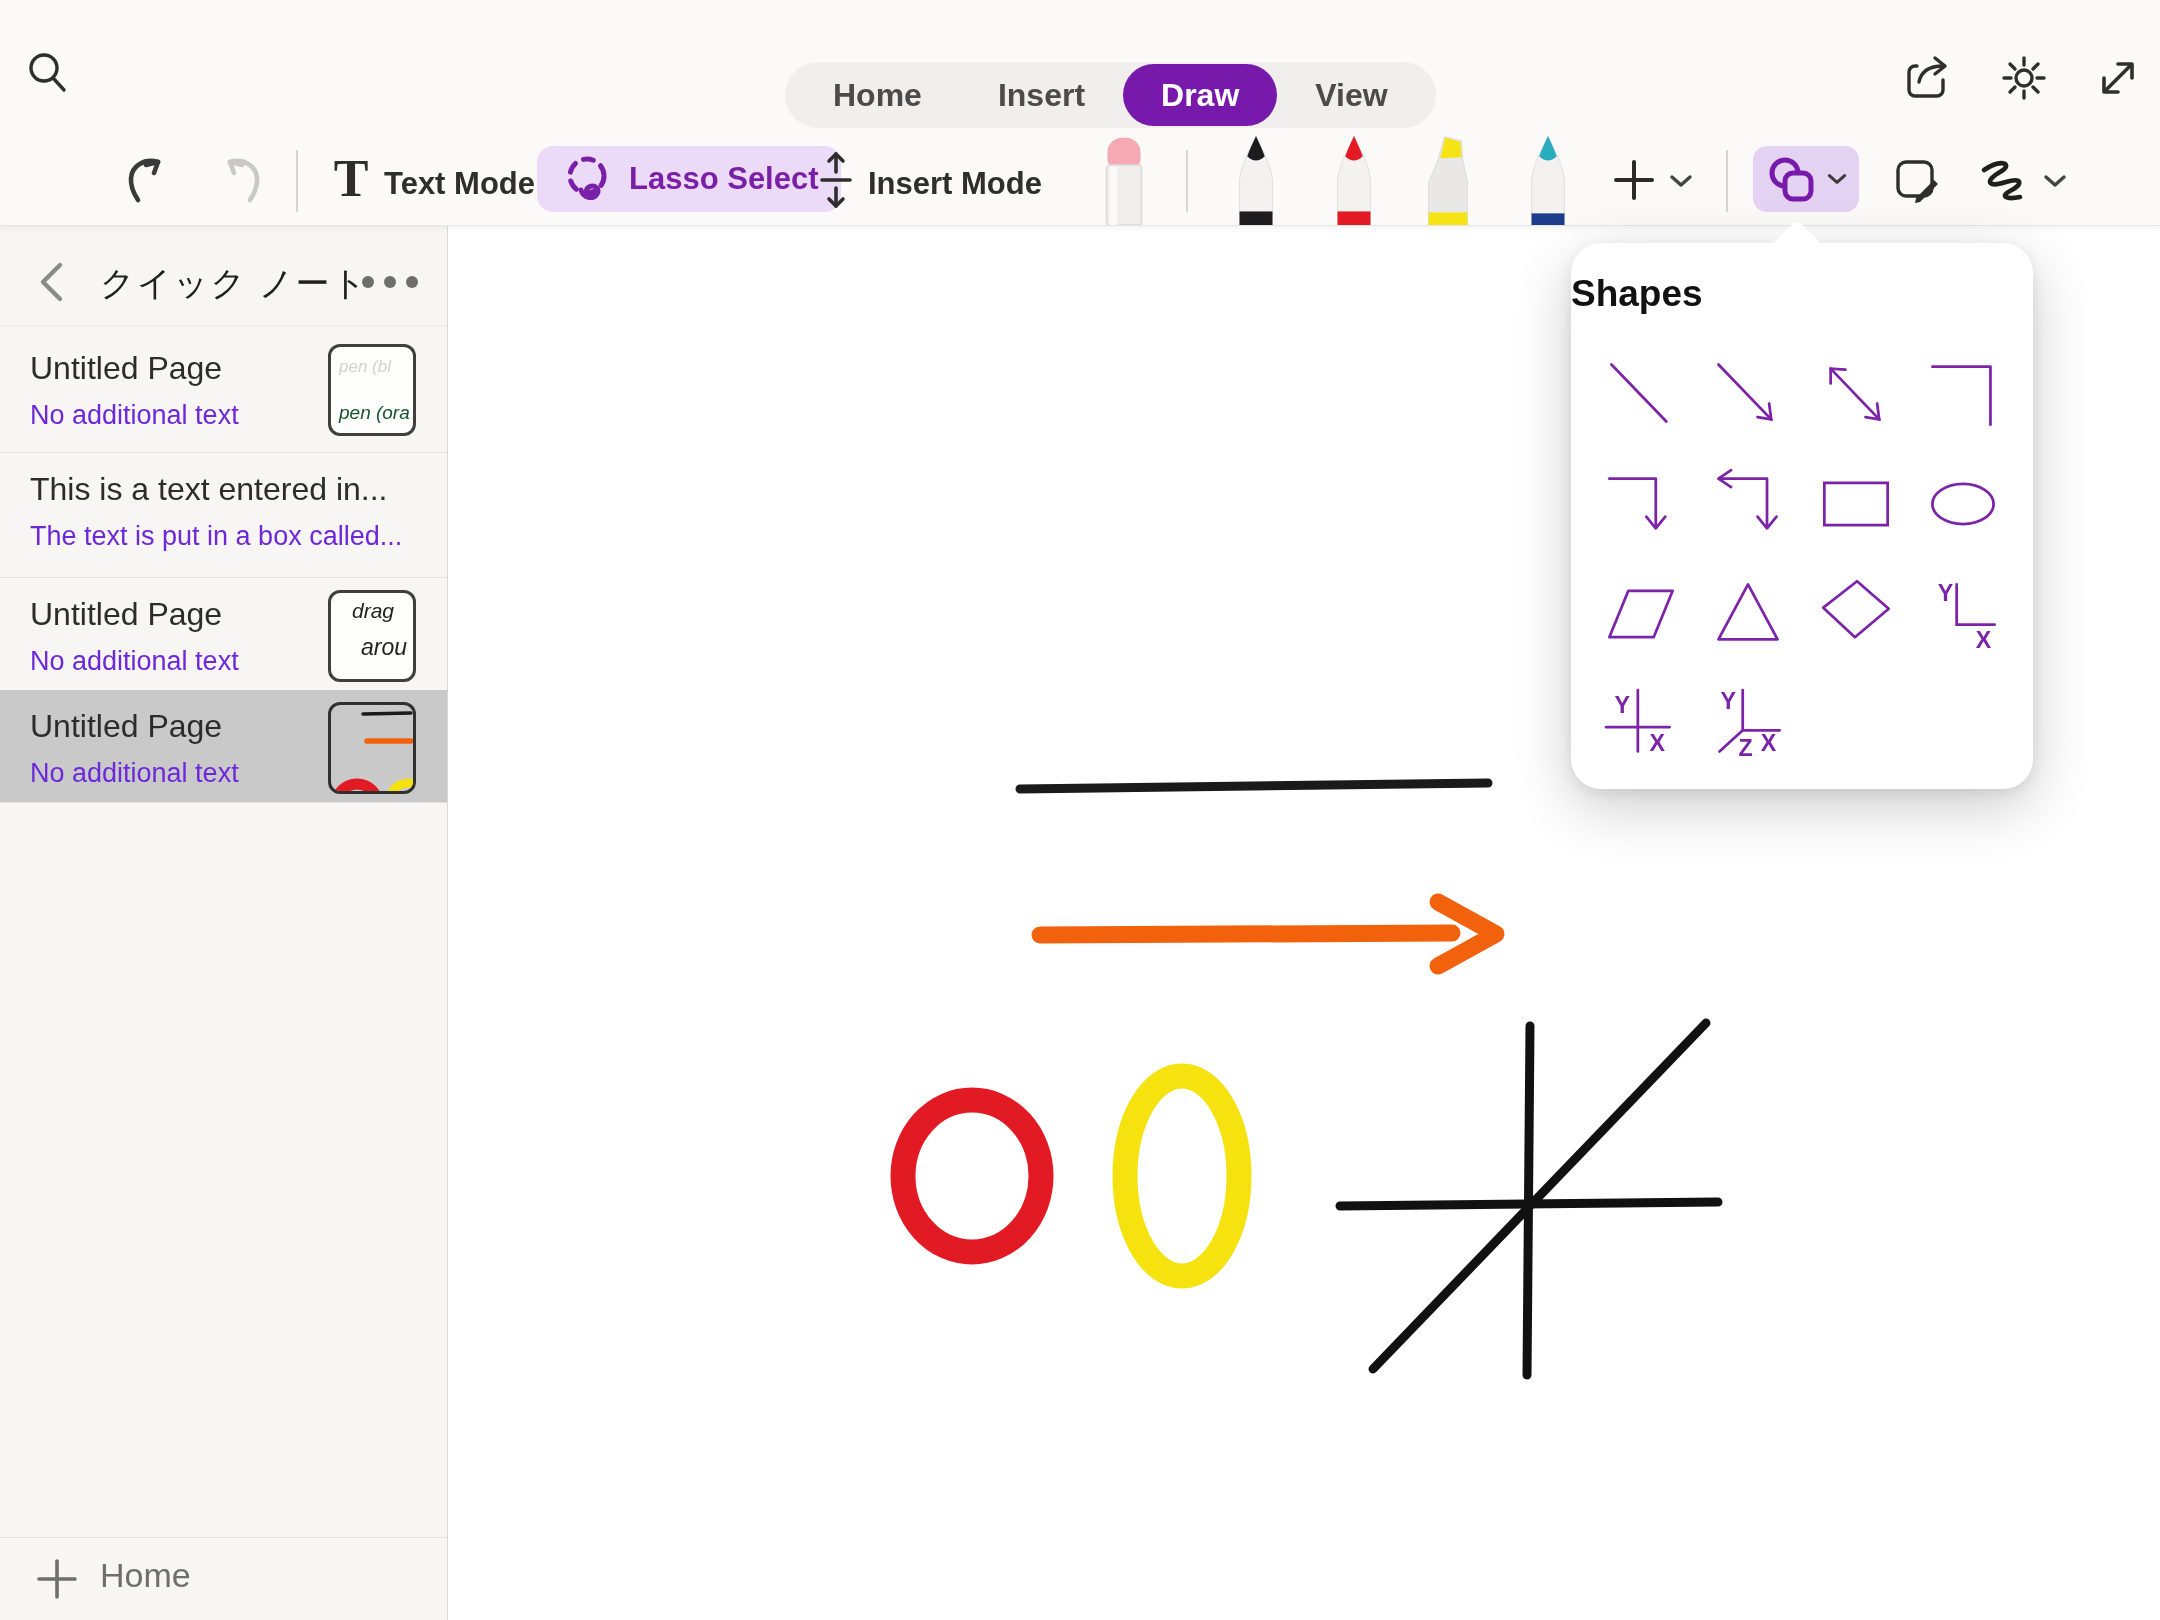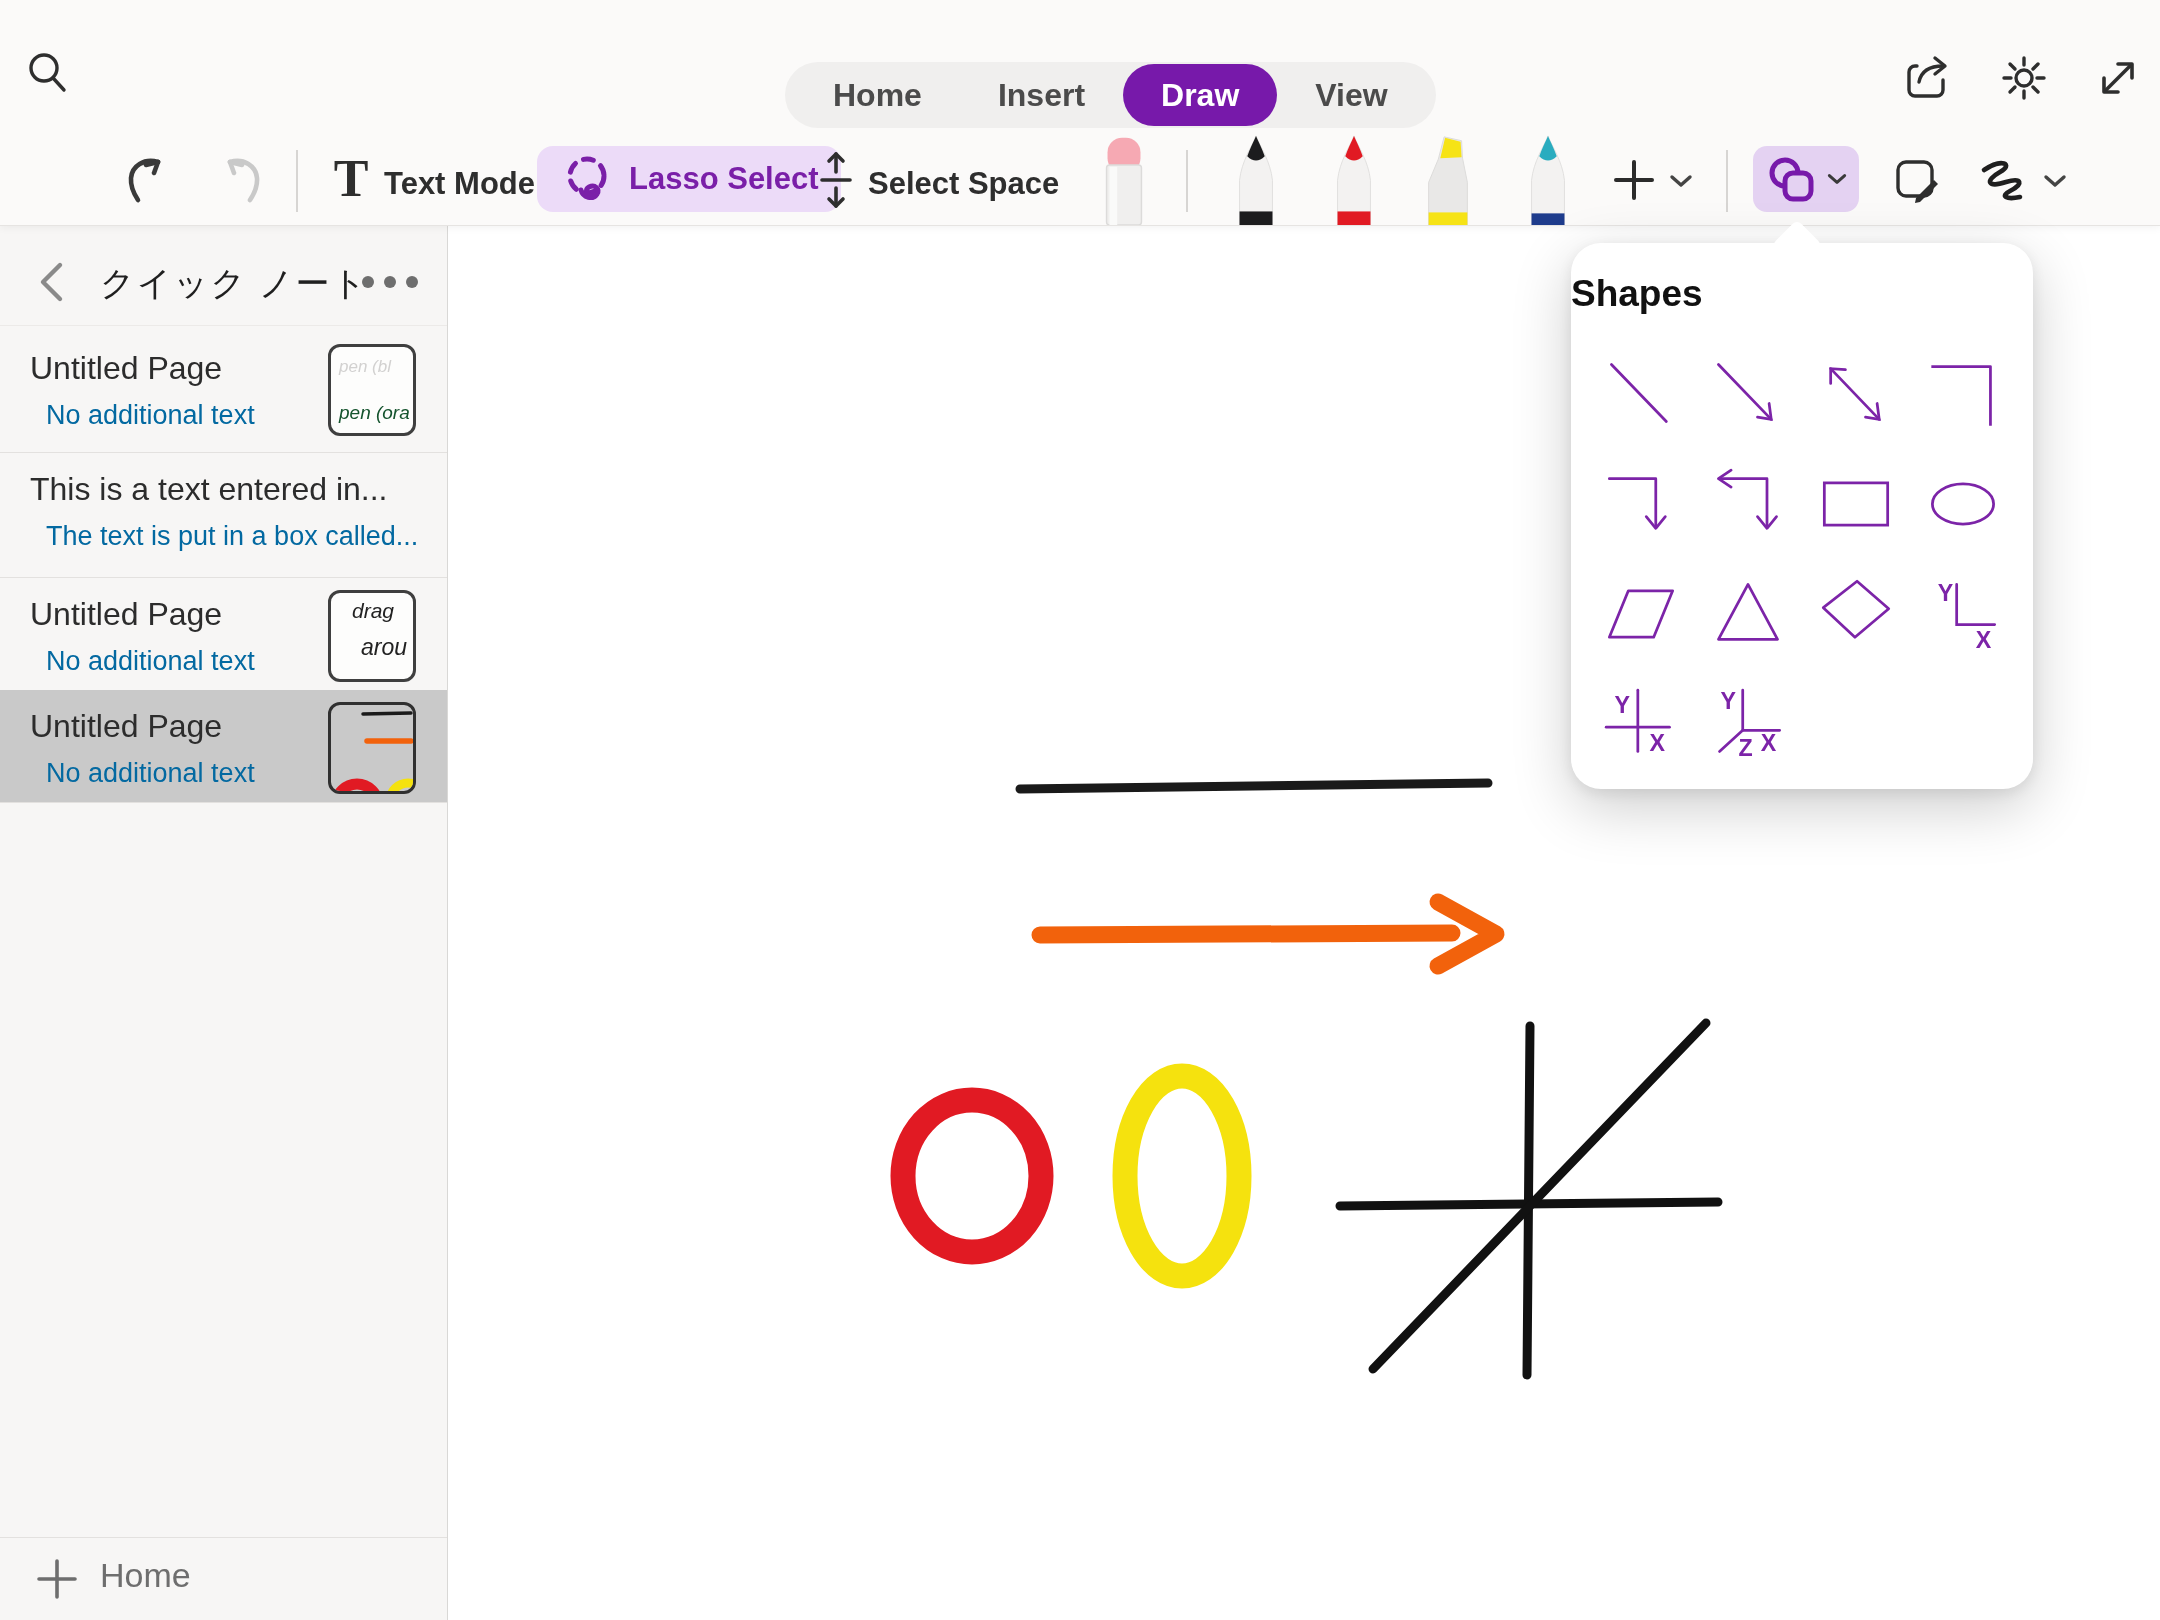--- a/index.html
+++ b/index.html
@@ -21,21 +21,21 @@
   .shapes-pill{position:absolute;left:1753px;top:146px;width:106px;height:66px;border-radius:14px;background:#e4d2f2;
                display:flex;align-items:center;justify-content:center;gap:8px;cursor:pointer;}
   .pen{position:absolute;top:132px;width:56px;height:93px;cursor:pointer;}
   
   .sidebar{position:absolute;left:0;top:225px;width:447px;height:1596px;background:#f7f6f5;
            border-right:1px solid #d9d8d6;z-index:2;}
   .sb-header{position:absolute;left:0;top:14px;width:100%;height:86px;border-bottom:1px solid #eceae8;}
   .sb-title{position:absolute;left:100px;top:22px;font-size:34px;color:#1f1f1f;letter-spacing:2px;}
   .sb-item{position:absolute;left:0;width:447px;cursor:pointer;}
   .sb-item .t{position:absolute;left:30px;top:18px;font-size:32px;color:#2c2c2c;white-space:nowrap;overflow:hidden;max-width:290px;}
-  .sb-item .s{position:absolute;left:30px;top:68px;font-size:27px;color:#0369a1;white-space:nowrap;overflow:hidden;max-width:295px;margin-left:16px;}
+  .sb-item .s{position:absolute;left:30px;top:68px;font-size:27px;color:#6d28d9;white-space:nowrap;overflow:hidden;max-width:295px;}
   .sb-item.selected{background:#c9c9c9;}
   .thumb{position:absolute;left:328px;top:12px;width:88px;height:92px;border:3px solid #3f3f3f;border-radius:12px;
          background:#fdfdfc;overflow:hidden;box-sizing:border-box;}
   .sb-item.selected .thumb{background:transparent;border-color:#303030;}
   .thumb .hw{display:block;font-style:italic;font-size:17px;line-height:20px;padding-left:8px;white-space:nowrap;}
   .sb-divider{position:absolute;left:0;width:447px;height:1px;background:#e3e1df;}
   .add-page{position:absolute;left:0;top:1312px;width:447px;height:82px;border-top:1px solid #e3e1df;cursor:pointer;}
   .add-page span{position:absolute;left:100px;top:18px;font-size:34px;color:#6e6e6e;}
   
   .canvas{position:absolute;left:447px;top:225px;width:1713px;height:1395px;background:#ffffff;}
@@ -135,21 +135,21 @@
 
     <div class="icon-btn" style="left:812px;top:150px">
       <svg width="48" height="60" viewBox="0 0 48 60" fill="none" stroke="#2e2e2e" stroke-width="3.6" stroke-linecap="round" stroke-linejoin="round">
         <line x1="24" y1="4" x2="24" y2="22"></line>
           <polyline points="17,11 24,4 31,11"></polyline>
         <line x1="10" y1="30" x2="38" y2="30"></line>
         <line x1="24" y1="38" x2="24" y2="56"></line>
           <polyline points="17,49 24,56 31,49"></polyline>
       </svg>
     </div>
-    <div class="tool-label" style="left:868px">Select Space</div>
+    <div class="tool-label" style="left:868px">Insert Mode</div>
 
     <div class="pen" style="left:1096px">
       <svg width="56" height="93" viewBox="0 0 56 96">
         <rect x="11" y="6" width="34" height="36" rx="15" fill="#f6a9b3"></rect>
         <rect x="10" y="34" width="36" height="62" rx="3" fill="#f0efee" stroke="#dcdbda" stroke-width="1.5"></rect>
         <rect x="13" y="36" width="8" height="60" fill="#fafaf9"></rect>
       </svg>
     </div>
     <div class="vdiv" style="left:1186px"></div>
 

